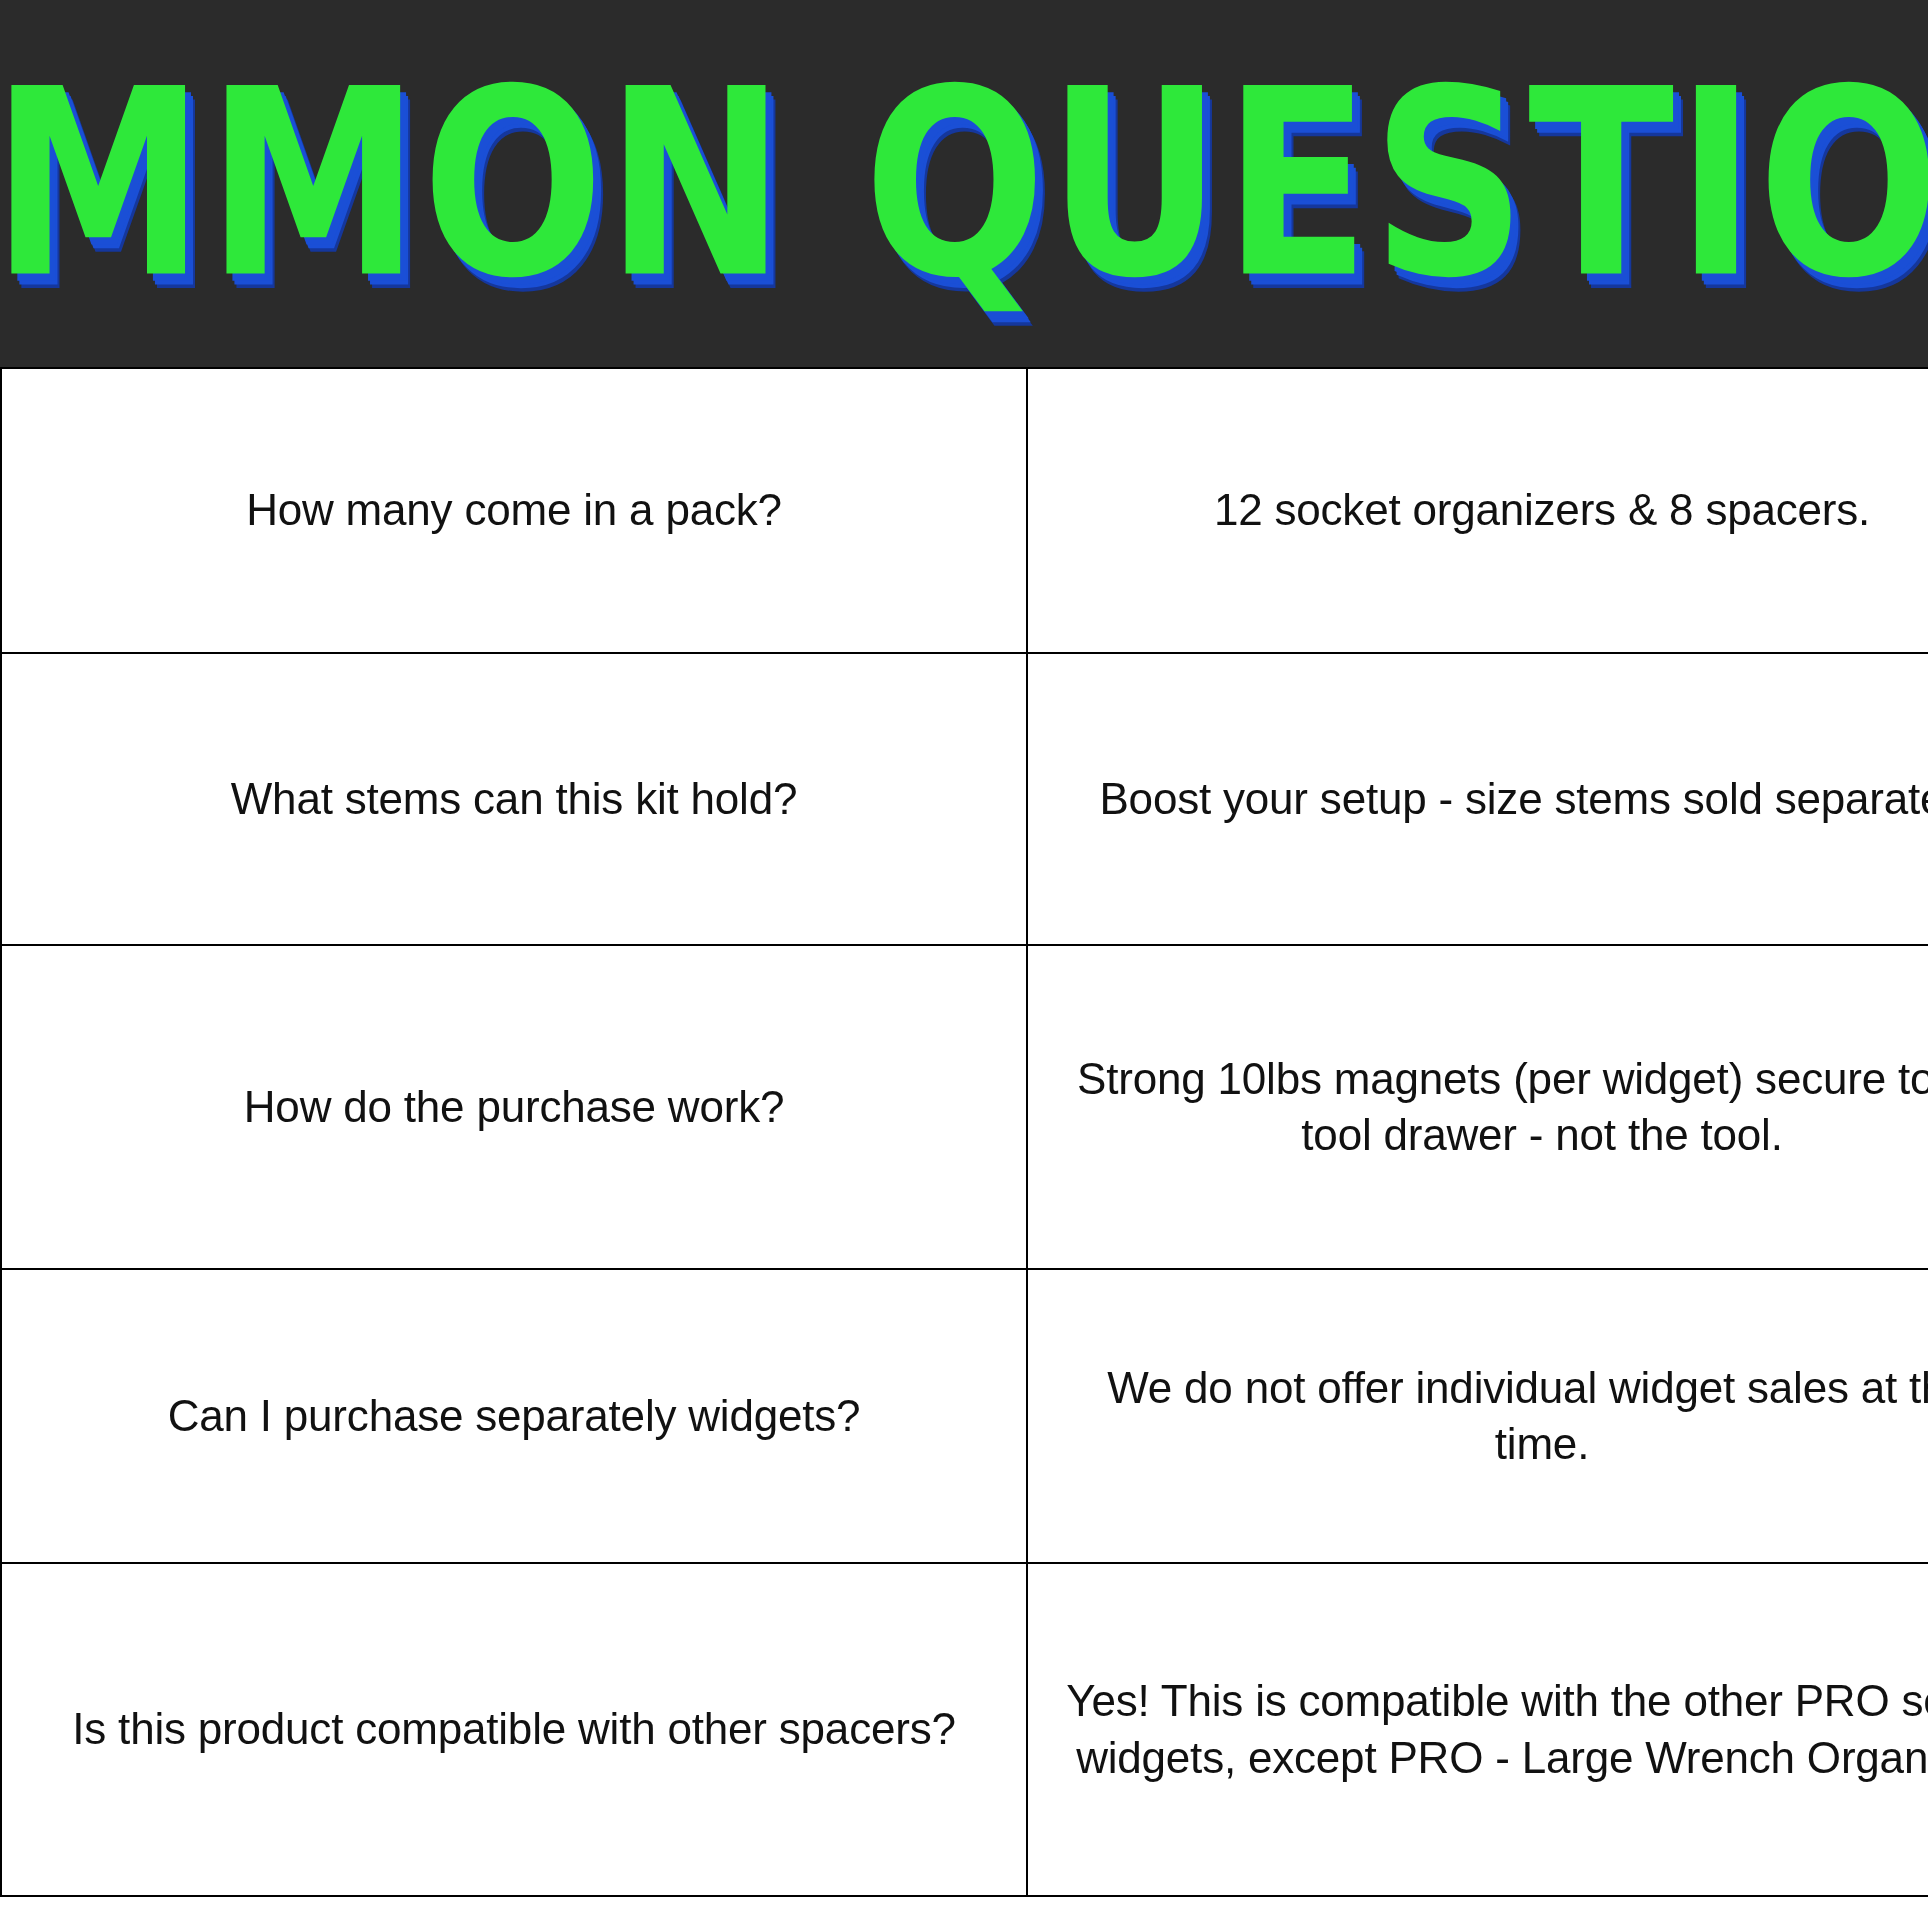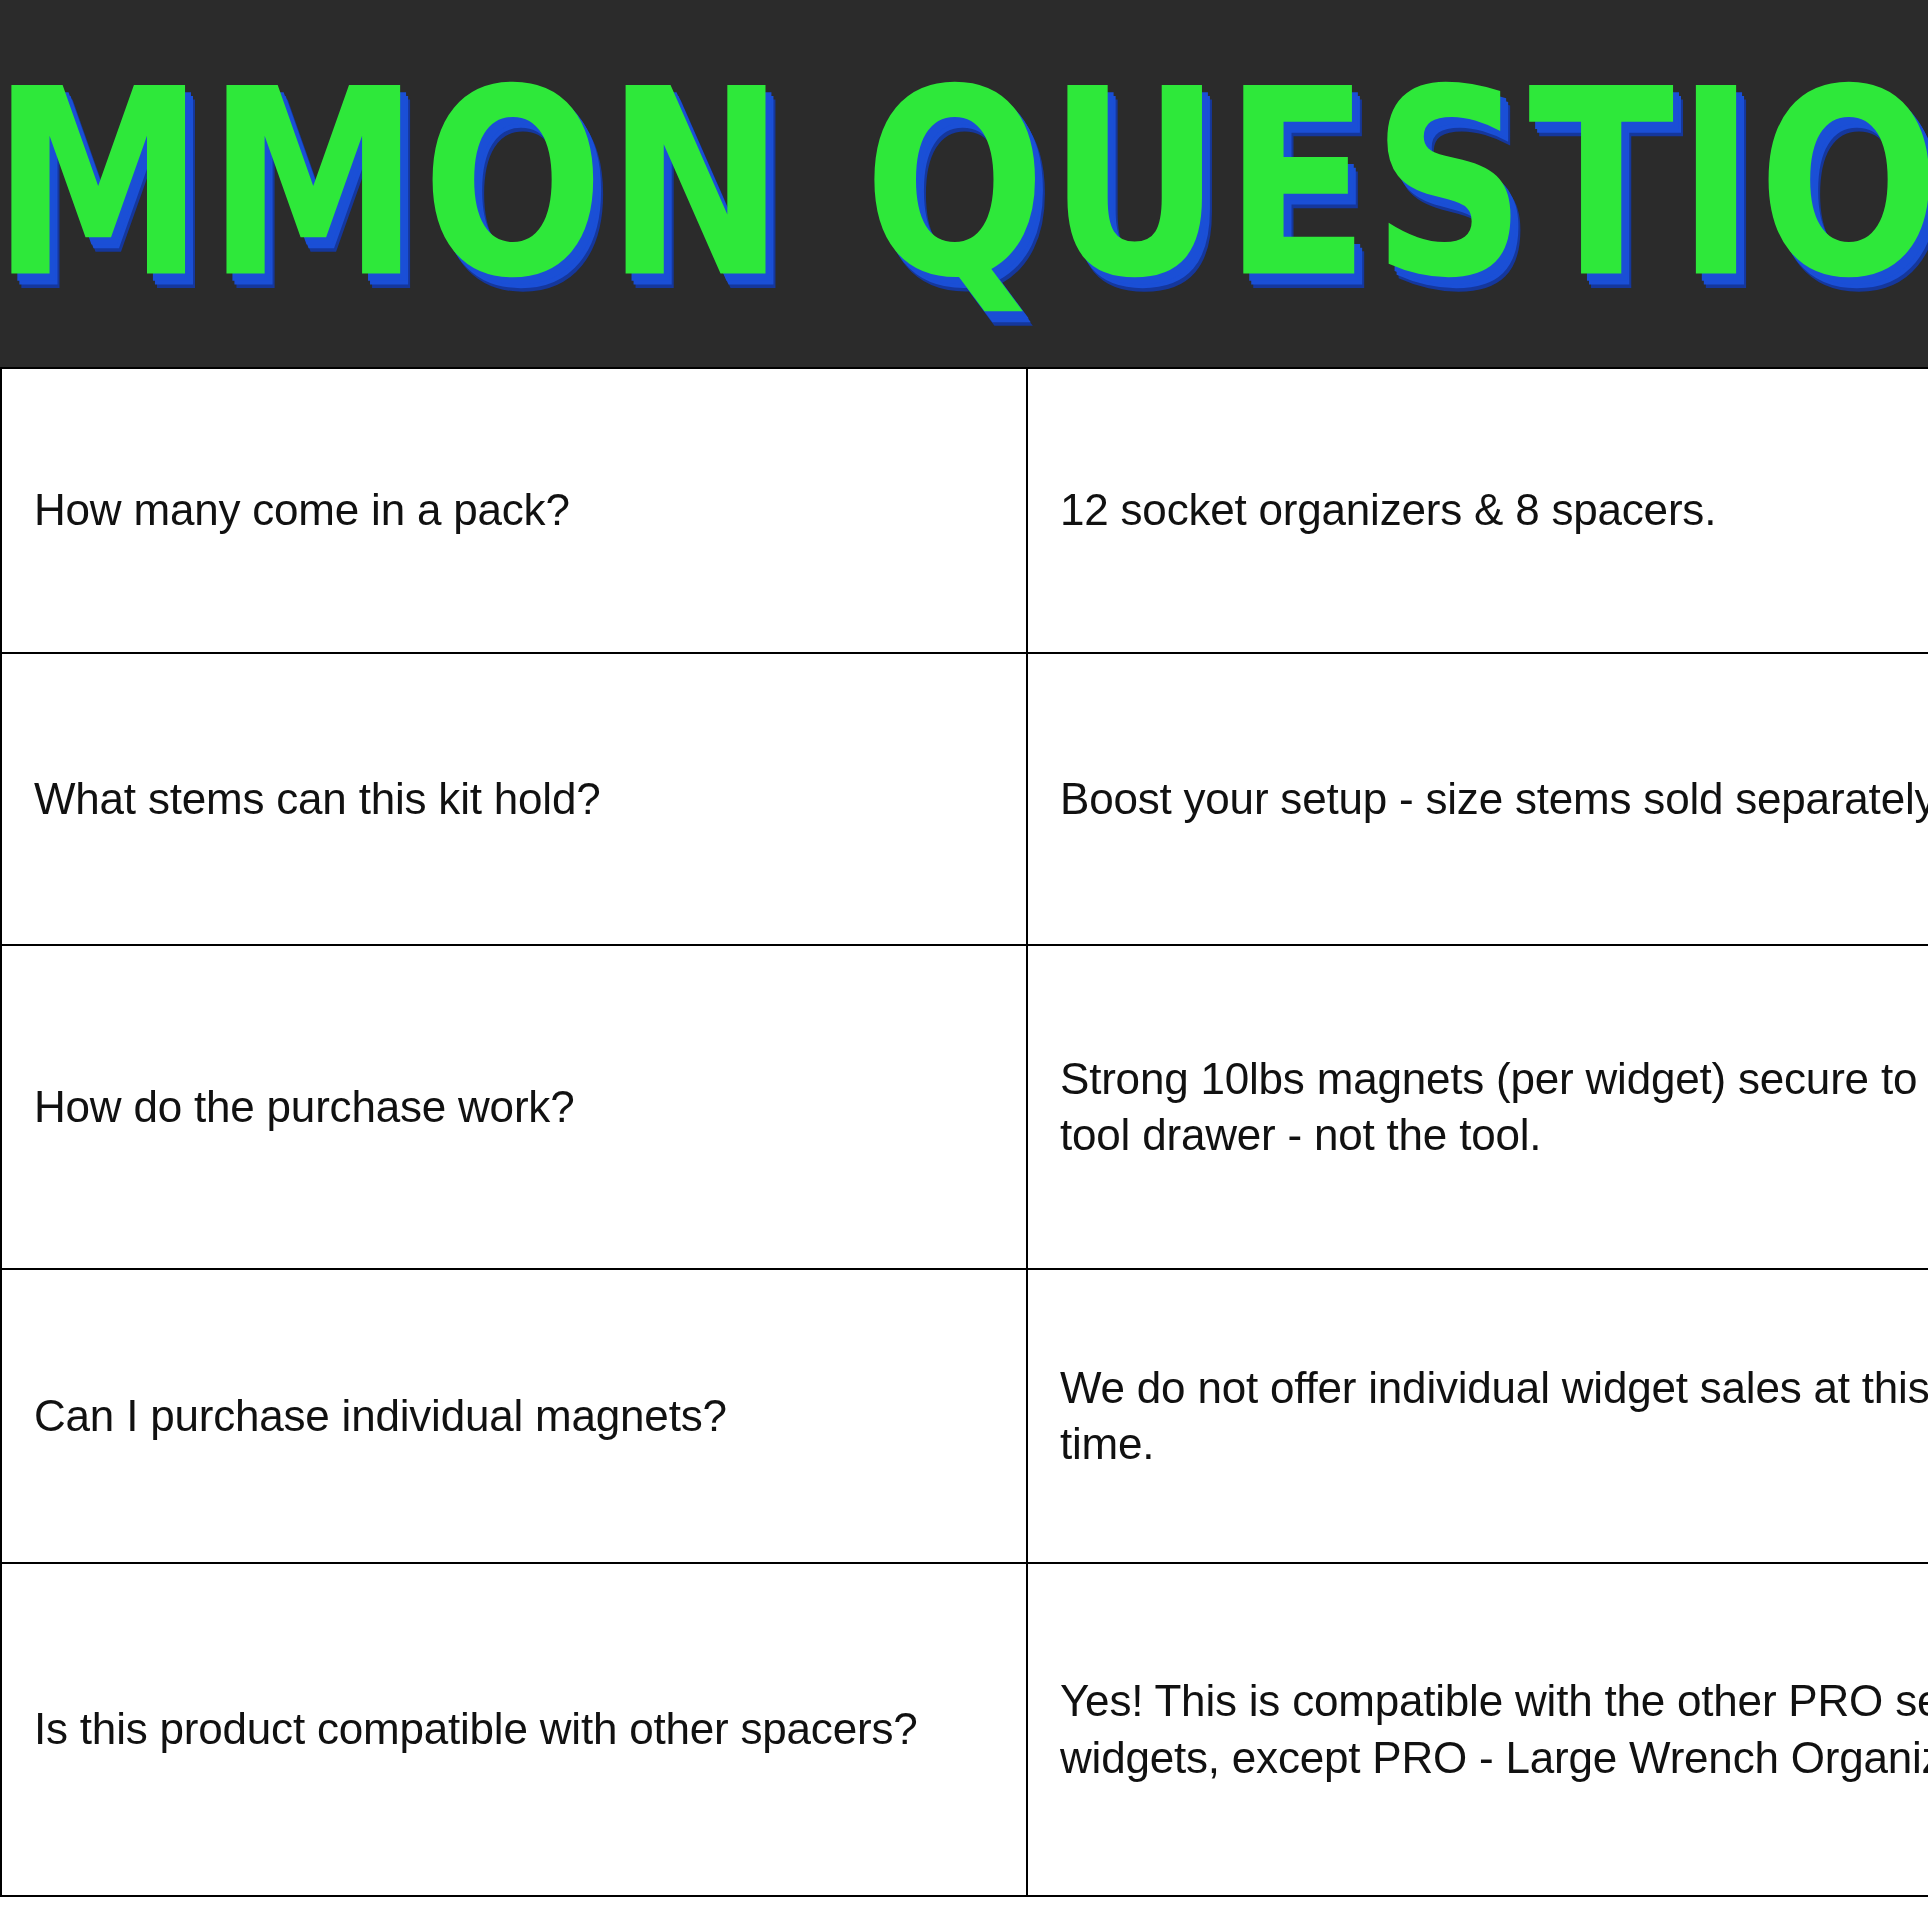--- a/index.html
+++ b/index.html
@@ -57,21 +57,21 @@
     position: relative;
     width: 1925px;
     margin: 0 auto;
     border-collapse: collapse;
     table-layout: fixed;
   }
 
   .faq-table td {
     border: 2.8px solid #000000;
     vertical-align: middle;
-    text-align: left;
+    text-align: center;
     padding: 24.5px 32px;
     color: #111111;
     font-family: "Liberation Sans", sans-serif;
     font-size: 44px;
     line-height: 1.28;
     letter-spacing: -0.2px;
   }
 
   .col-q { width: 960px; }
   .col-a { width: 964px; }
@@ -115,21 +115,21 @@
       <tr class="row-h-3">
         <td class="col-q">
           <span class="q-text">How do the purchase work?</span>
         </td>
         <td class="col-a">
           <span class="a-text">Strong 10lbs magnets (per widget) secure to the tool drawer - not the tool.</span>
         </td>
       </tr>
       <tr class="row-h-4">
         <td class="col-q">
-          <span class="q-text">Can I purchase individual magnets?</span>
+          <span class="q-text">Can I purchase separately widgets?</span>
         </td>
         <td class="col-a">
           <span class="a-text">We do not offer individual widget sales at this time.</span>
         </td>
       </tr>
       <tr class="row-h-5">
         <td class="col-q">
           <span class="q-text">Is this product compatible with other spacers?</span>
         </td>
         <td class="col-a">

